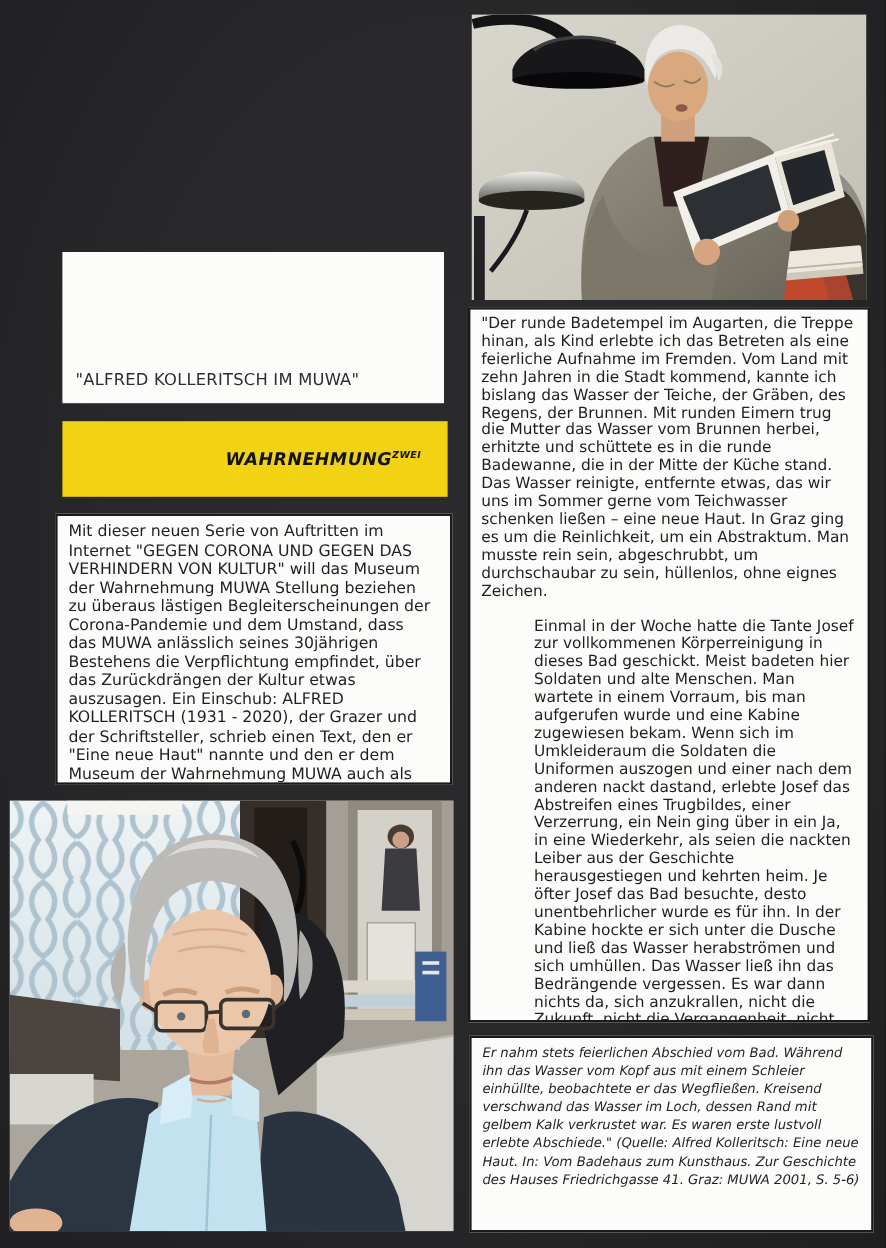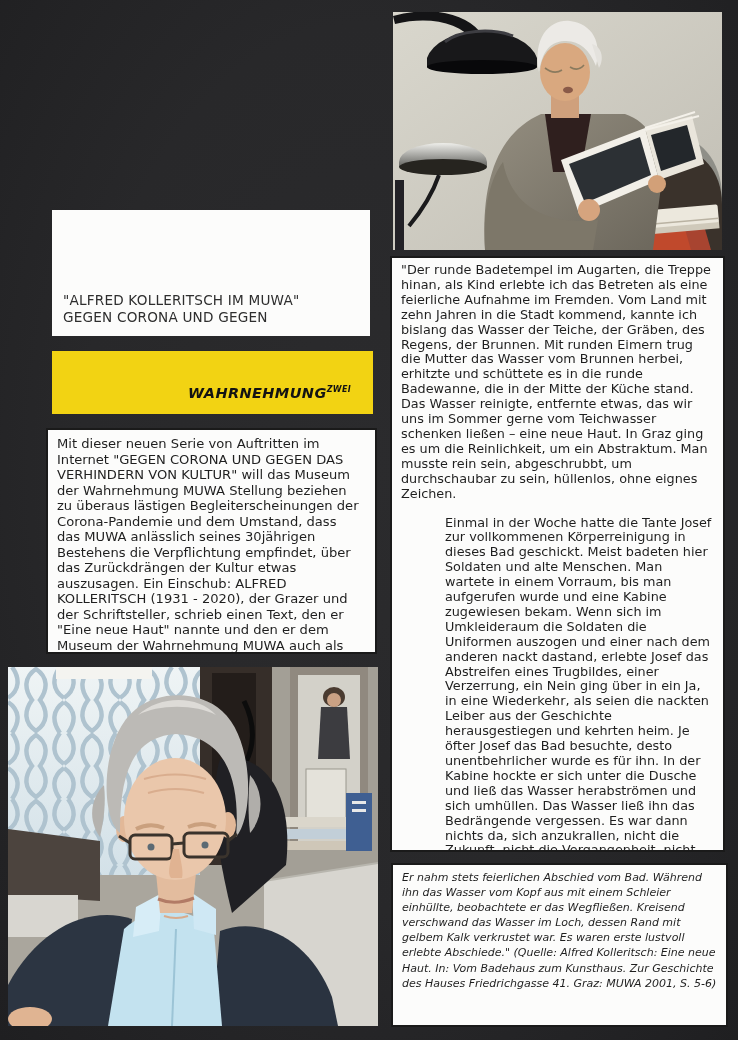--- a/index.html
+++ b/index.html
@@ -5,41 +5,40 @@
   html,body{margin:0;padding:0;background:#161617;}
   #scan-page{
     position:relative;width:738px;height:1040px;overflow:hidden;
     background:radial-gradient(ellipse at 50% 45%, #2b2b2d 0%, #28282a 55%, #1f1f21 100%);
     font-family:"DejaVu Sans","Liberation Sans",sans-serif;
   }
   .card{position:absolute;background:#fcfcfb;color:#1f1f1f;box-sizing:border-box;overflow:hidden;}
   .bordered{border:2px solid #1a1a1a;}
   #headline-card{left:52px;top:210px;width:318px;height:126px;display:flex;flex-direction:column;justify-content:flex-end;padding:0 8px 11px 11px;}
   #headline-card .hl{font-size:13.6px;line-height:16.4px;letter-spacing:.2px;color:#2e2e2e;white-space:nowrap;}
-  #banner{left:52px;top:351px;width:321px;height:63px;display:flex;align-items:flex-end;justify-content:flex-end;padding:0 22px 13px 0;box-sizing:border-box;position:absolute;}
+  #banner{left:52px;top:351px;width:321px;height:63px;display:flex;align-items:flex-end;justify-content:flex-end;padding:0 22px 22px 0;box-sizing:border-box;position:absolute;}
   #banner .t{font-size:14.5px;font-weight:bold;font-style:italic;color:#131313;letter-spacing:.4px;}
   #banner sup{font-size:8px;font-weight:bold;font-style:italic;letter-spacing:.3px;vertical-align:super;}
   #intro-card{left:46px;top:428px;width:331px;height:226px;padding:6px 12px 6px 9px;font-size:13.1px;line-height:15.5px;}
   #essay-card{left:390px;top:256px;width:335px;height:596px;padding:5px 8px 4px 9px;font-size:12.8px;line-height:14.9px;}
   #essay-card p{margin:0;}
   #essay-card p + p{margin-top:14px;margin-left:44px;}
   #closing-card{left:391px;top:863px;width:337px;height:164px;padding:5px 8px 4px 9px;font-size:11px;line-height:15.1px;font-style:italic;}
   .photo{position:absolute;overflow:hidden;background:#777;}
   #photo-reading{left:393px;top:12px;width:329px;height:238px;}
   #photo-portrait{left:8px;top:667px;width:370px;height:359px;}
   .photo svg{display:block;}
 </style>
 </head>
 <body>
 
 <div id="scan-page">
 
   <div id="headline-card" class="card">
     <div class="hl">"ALFRED KOLLERITSCH IM MUWA"</div>
-    <div class="hl">GEGEN CORONA UND GEGEN</div>
   </div>
 
   <div id="banner" style="background:#f2d313;">
     <span class="t"><span>WAHRNEHMUNG</span><sup>ZWEI</sup></span>
   </div>
 
   <div id="intro-card" class="card bordered">
     <span>Mit dieser neuen Serie von Auftritten im Internet "GEGEN CORONA UND GEGEN DAS VERHINDERN VON KULTUR" will das Museum der Wahrnehmung MUWA Stellung beziehen zu überaus lästigen Begleiterscheinungen der Corona-Pandemie und dem Umstand, dass das MUWA anlässlich seines 30jährigen Bestehens die Verpflichtung empfindet, über das Zurückdrängen der Kultur etwas auszusagen. Ein Einschub: ALFRED KOLLERITSCH (1931 - 2020), der Grazer und der Schriftsteller, schrieb einen Text, den er "Eine neue Haut" nannte und den er dem Museum der Wahrnehmung MUWA auch als Bild überließ.</span>
   </div>
 

